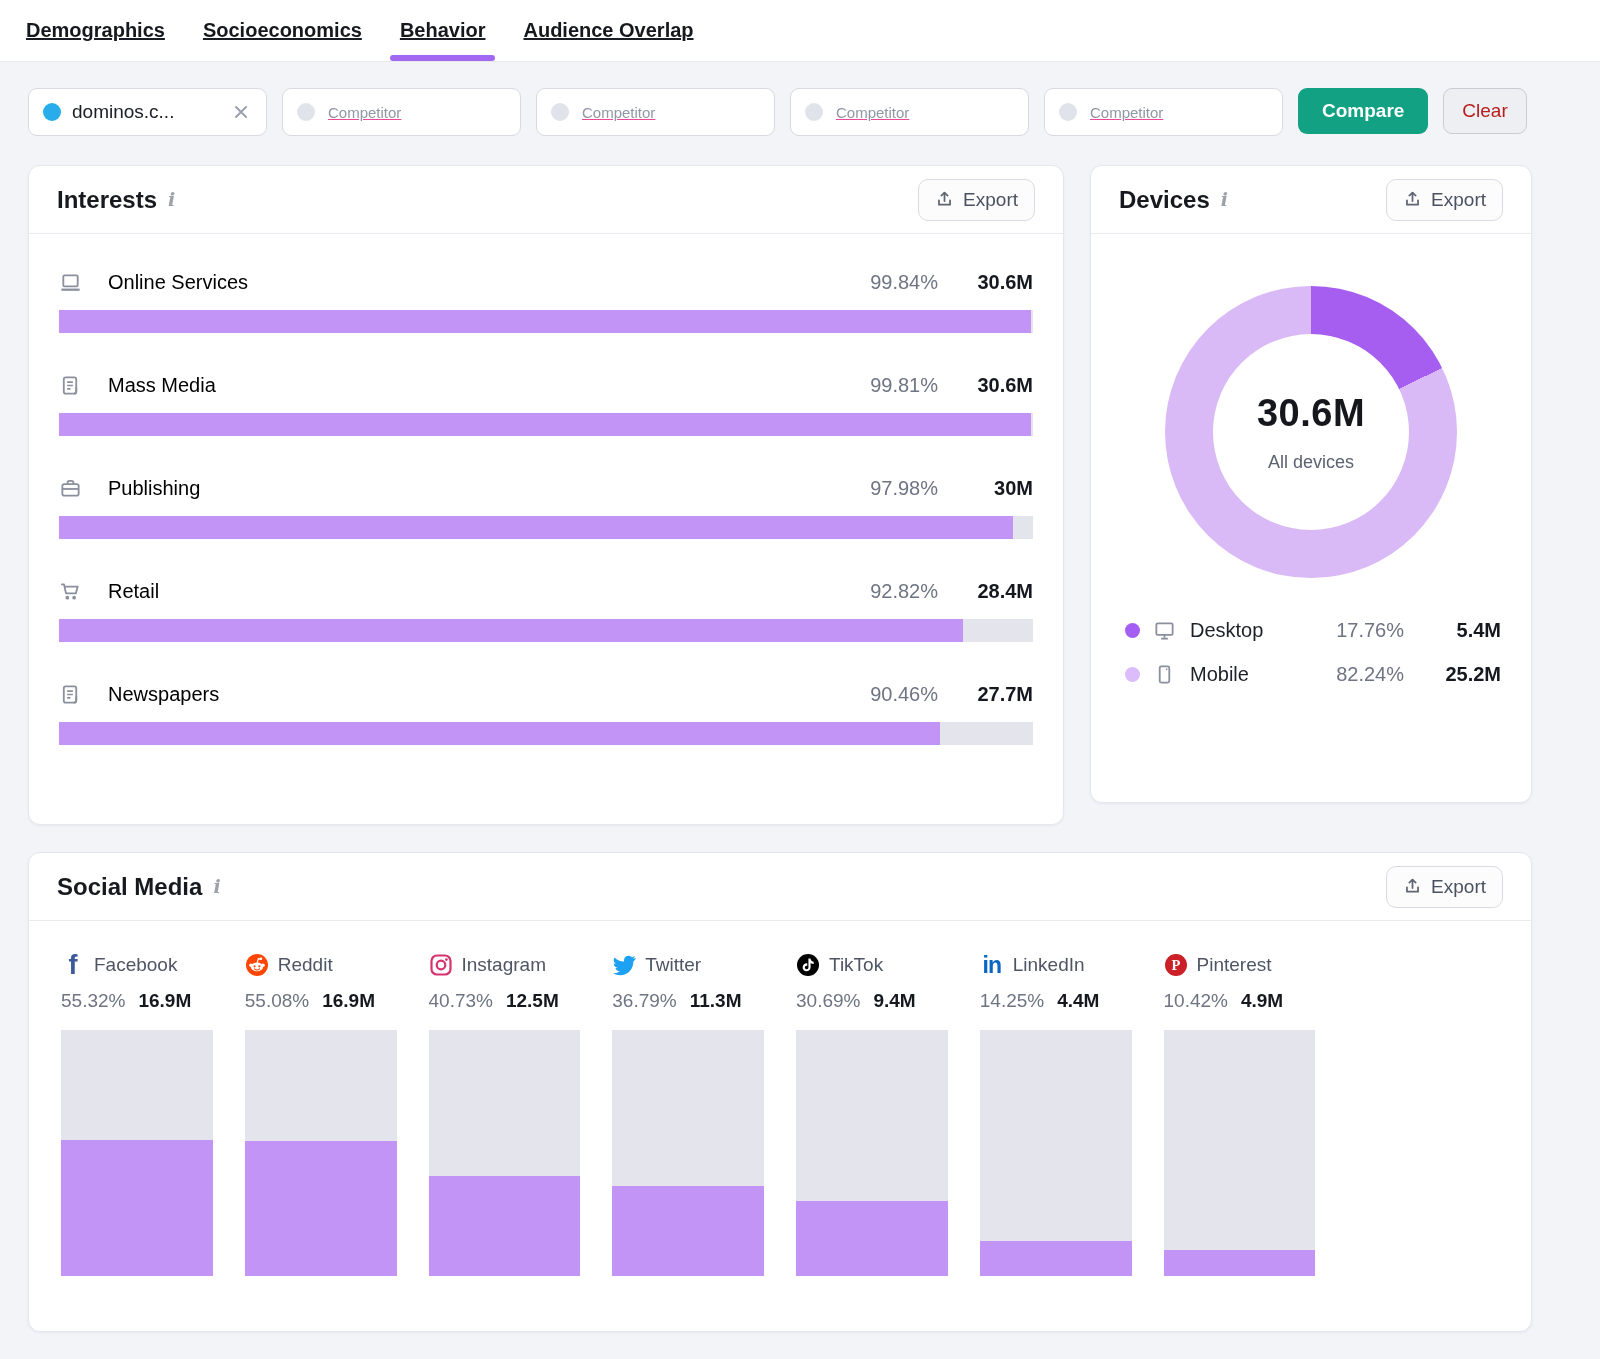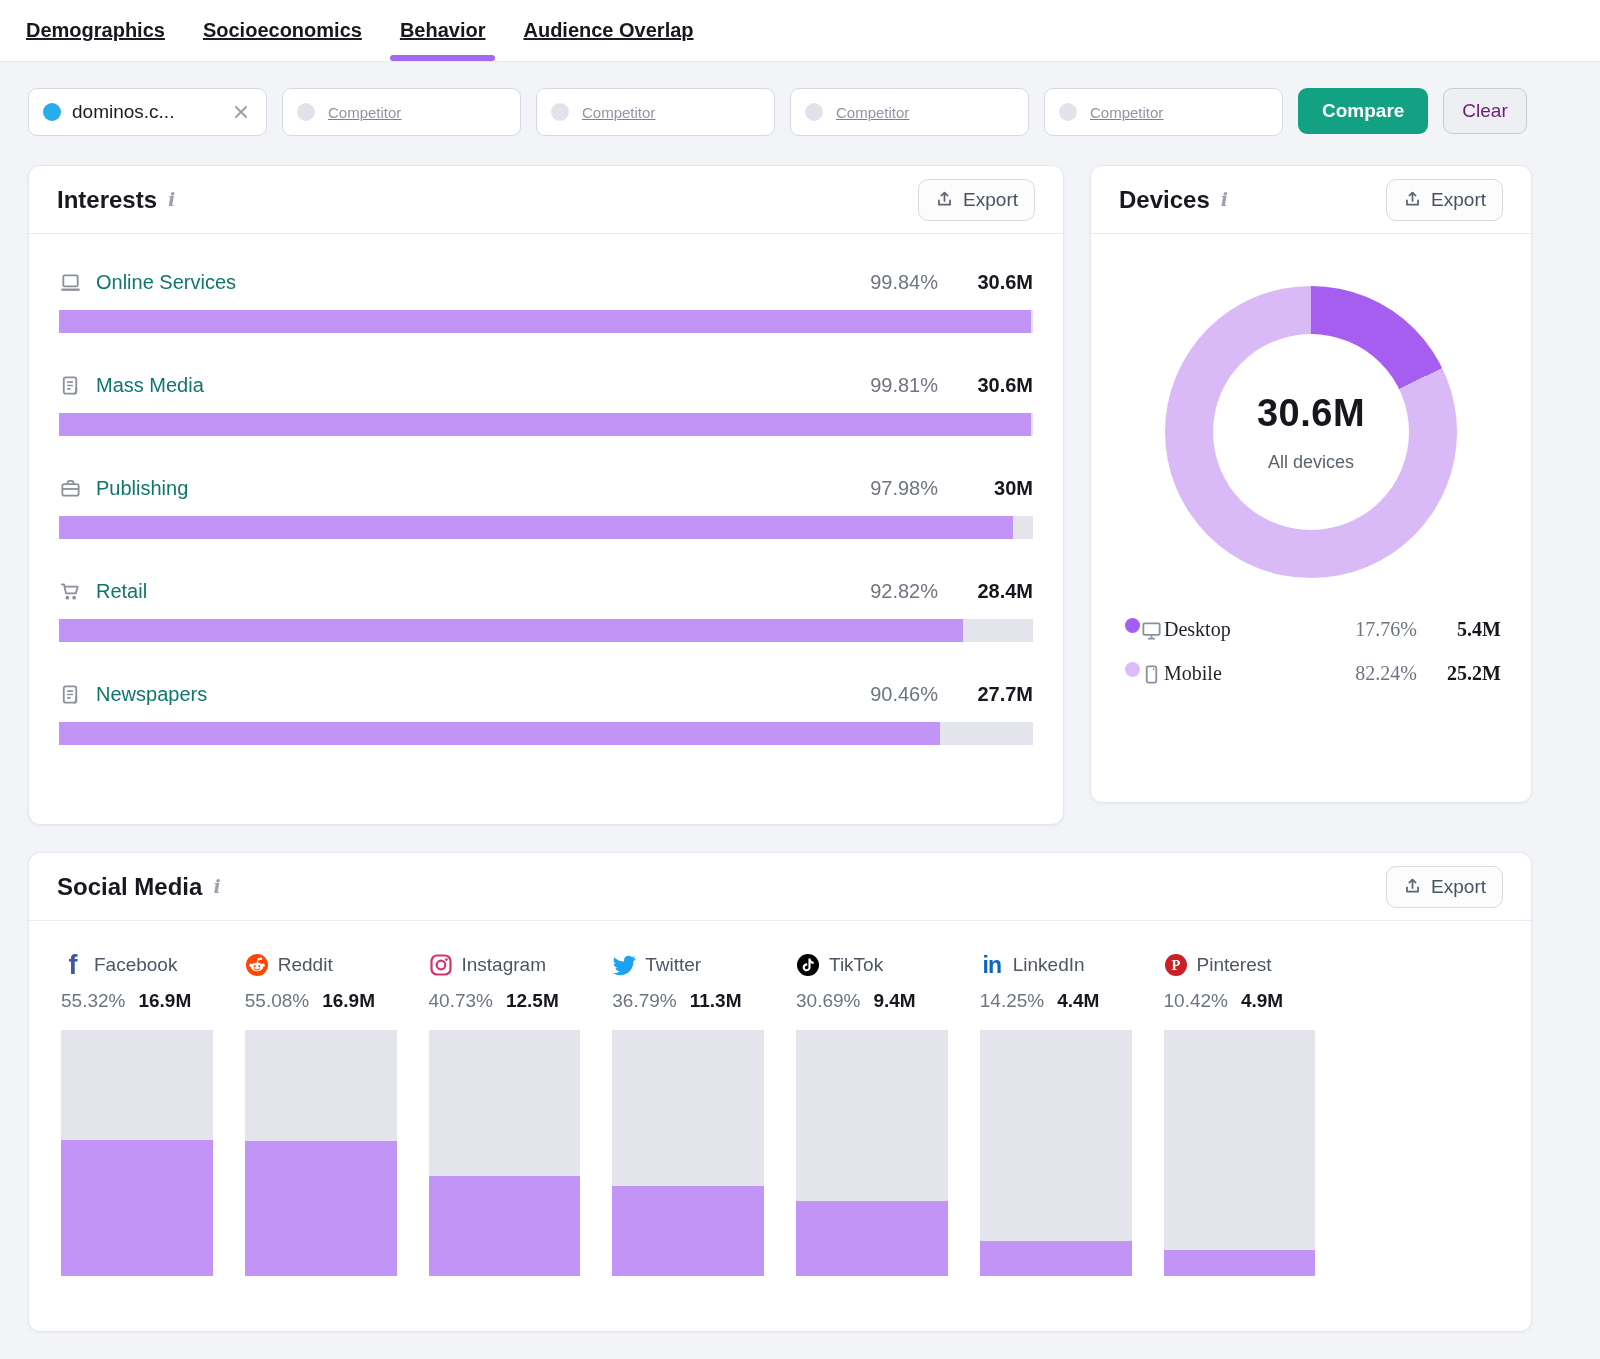--- a/index.html
+++ b/index.html
@@ -72,21 +72,21 @@
   .btn-compare {
     height: 46px; padding: 0 24px;
     background: var(--green, #12A182);
     color: #fff; font-weight: 700; font-size: 19px;
     font-family: inherit;
     border: none; border-radius: 9px; cursor: pointer;
   }
   .btn-clear {
     height: 46px; padding: 0 18px;
     background: #EEEFF3; border: 1px solid #C9CCD5;
-    border-radius: 9px; font-size: 19px; color: #701a75;
+    border-radius: 9px; font-size: 19px; color: #b91c1c;
     font-family: inherit; cursor: pointer;
   }
   
   .panel {
     position: absolute;
     background: #fff;
     border: 1px solid #E5E7EE;
     border-radius: 12px;
     box-shadow: 0 1px 3px rgba(25,28,50,.05);
   }
@@ -111,39 +111,39 @@
     border: 1px solid #D9DBE3; background: #FCFCFD;
     border-radius: 10px; padding: 9px 16px;
     font-size: 19px; color: #4A5160; font-weight: 500;
     font-family: inherit; cursor: pointer;
   }
   
   .int-body { padding: 36px 30px 0 30px; }
   .int-row:not(:last-child) { margin-bottom: 40px; }
   .int-top { display: flex; align-items: center; gap: 13px; }
   .int-icon { width: 24px; height: 24px; flex: 0 0 auto; display: flex; align-items: center; }
-  .int-label { font-size: 20px; color: #0f766e; flex: 1; }
+  .int-label { font-size: 20px; color: #000000; flex: 1; margin-left: 12px; }
   .int-pct { font-size: 20px; color: #6E7482; width: 104px; text-align: right; }
   .int-val { font-size: 20px; color: #16181F; font-weight: 600; width: 82px; text-align: right; }
   .int-bar { margin-top: 16px; height: 23px; background: var(--track, #E4E4EC); }
   .int-fill { height: 100%; background: var(--purple, #C294F6); }
   
   .donut-wrap { display: flex; justify-content: center; margin-top: 52px; }
   .donut {
     width: 292px; height: 292px; border-radius: 50%;
     display: flex; align-items: center; justify-content: center;
   }
   .donut-hole {
     width: 196px; height: 196px; border-radius: 50%; background: #fff;
     display: flex; flex-direction: column; align-items: center; justify-content: center;
   }
   .donut-val { font-size: 38px; font-weight: 700; color: #15171D; letter-spacing: .5px; }
   .donut-sub { font-size: 18px; color: #5B6270; margin-top: 17px; }
   .dev-legend { margin: 40px 30px 0 34px; }
-  .dev-row { display: flex; gap: 0; font-family: Liberation Serif, serif; }
+  .dev-row { display: flex; align-items: center; gap: 13px; }
   .dev-row + .dev-row { margin-top: 20px; }
   .dev-dot { width: 15px; height: 15px; border-radius: 50%; flex: 0 0 auto; }
   .dev-ico { width: 24px; height: 24px; display: flex; align-items: center; }
   .dev-label { font-size: 20px; color: #1E2129; flex: 1; }
   .dev-pct { font-size: 20px; color: #6E7482; width: 104px; text-align: right; }
   .dev-val { font-size: 20px; font-weight: 600; color: #16181F; width: 84px; text-align: right; }
   
   .soc-body {
     padding: 32px 32px 0 32px;
     display: grid;

